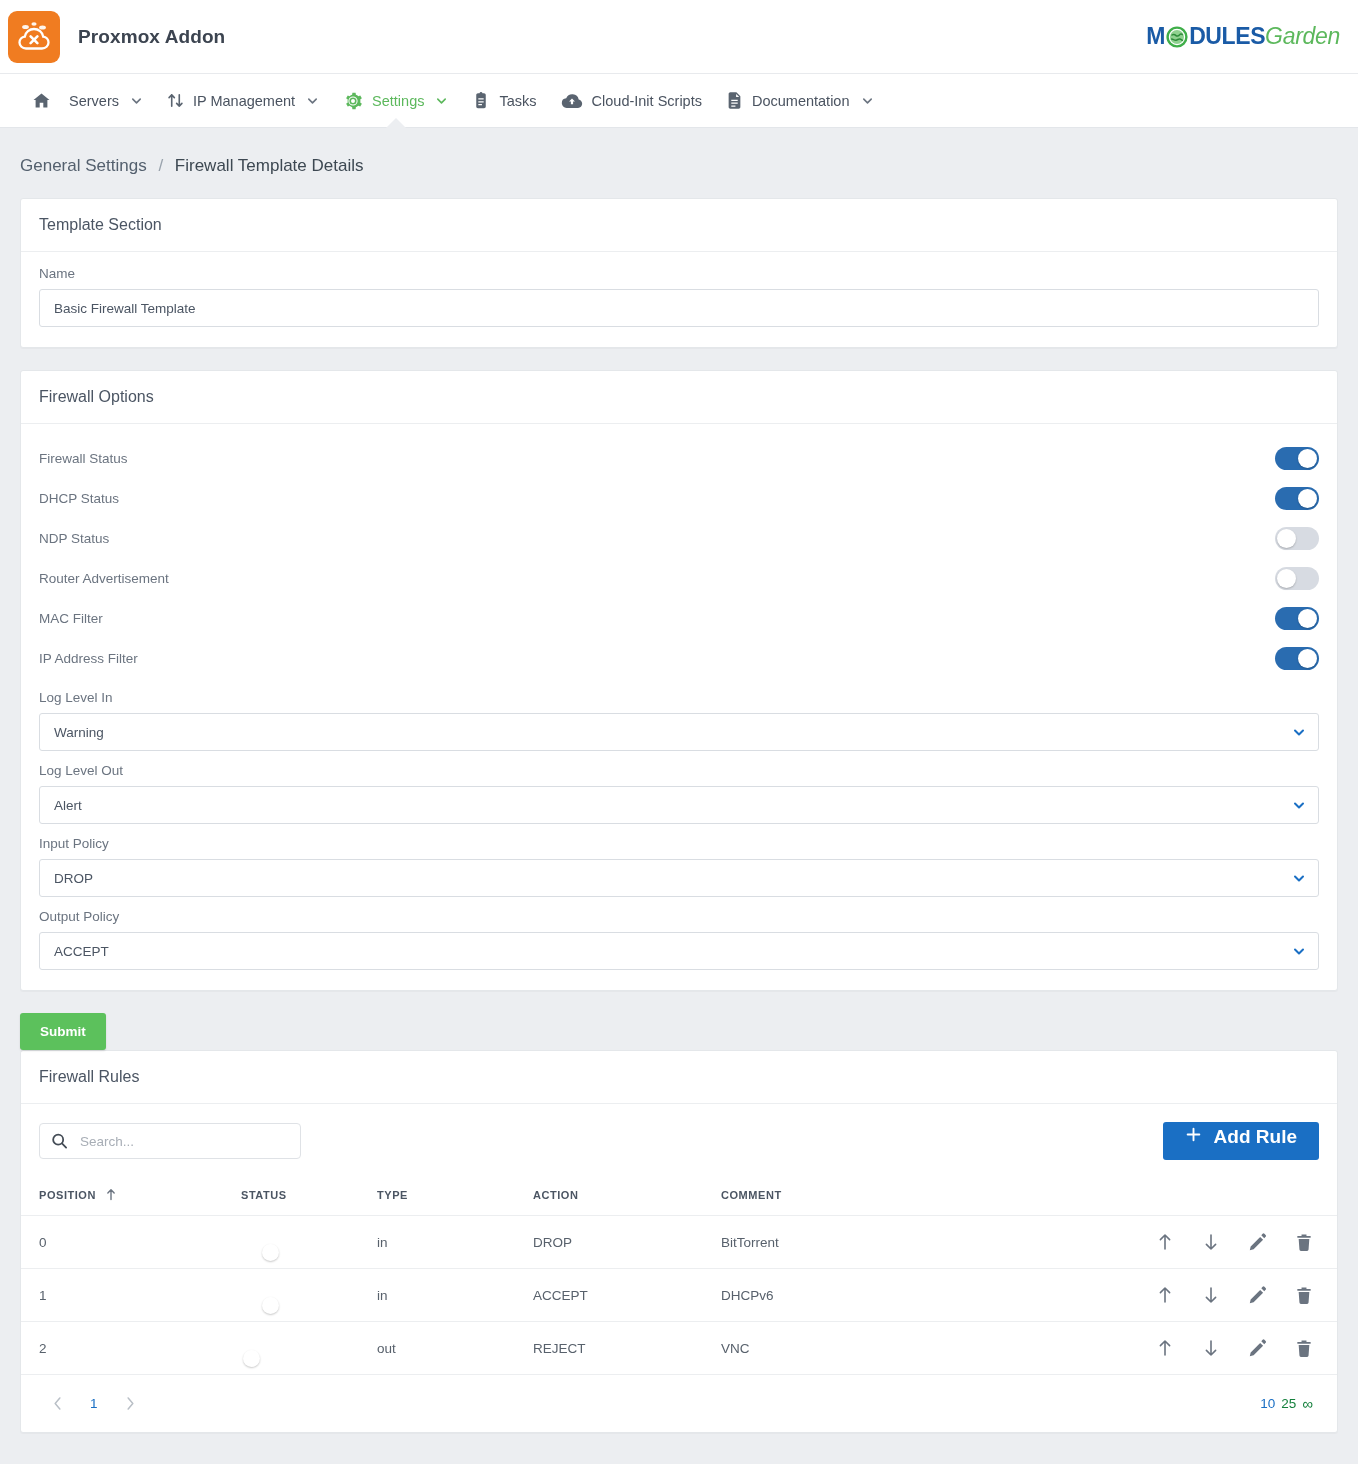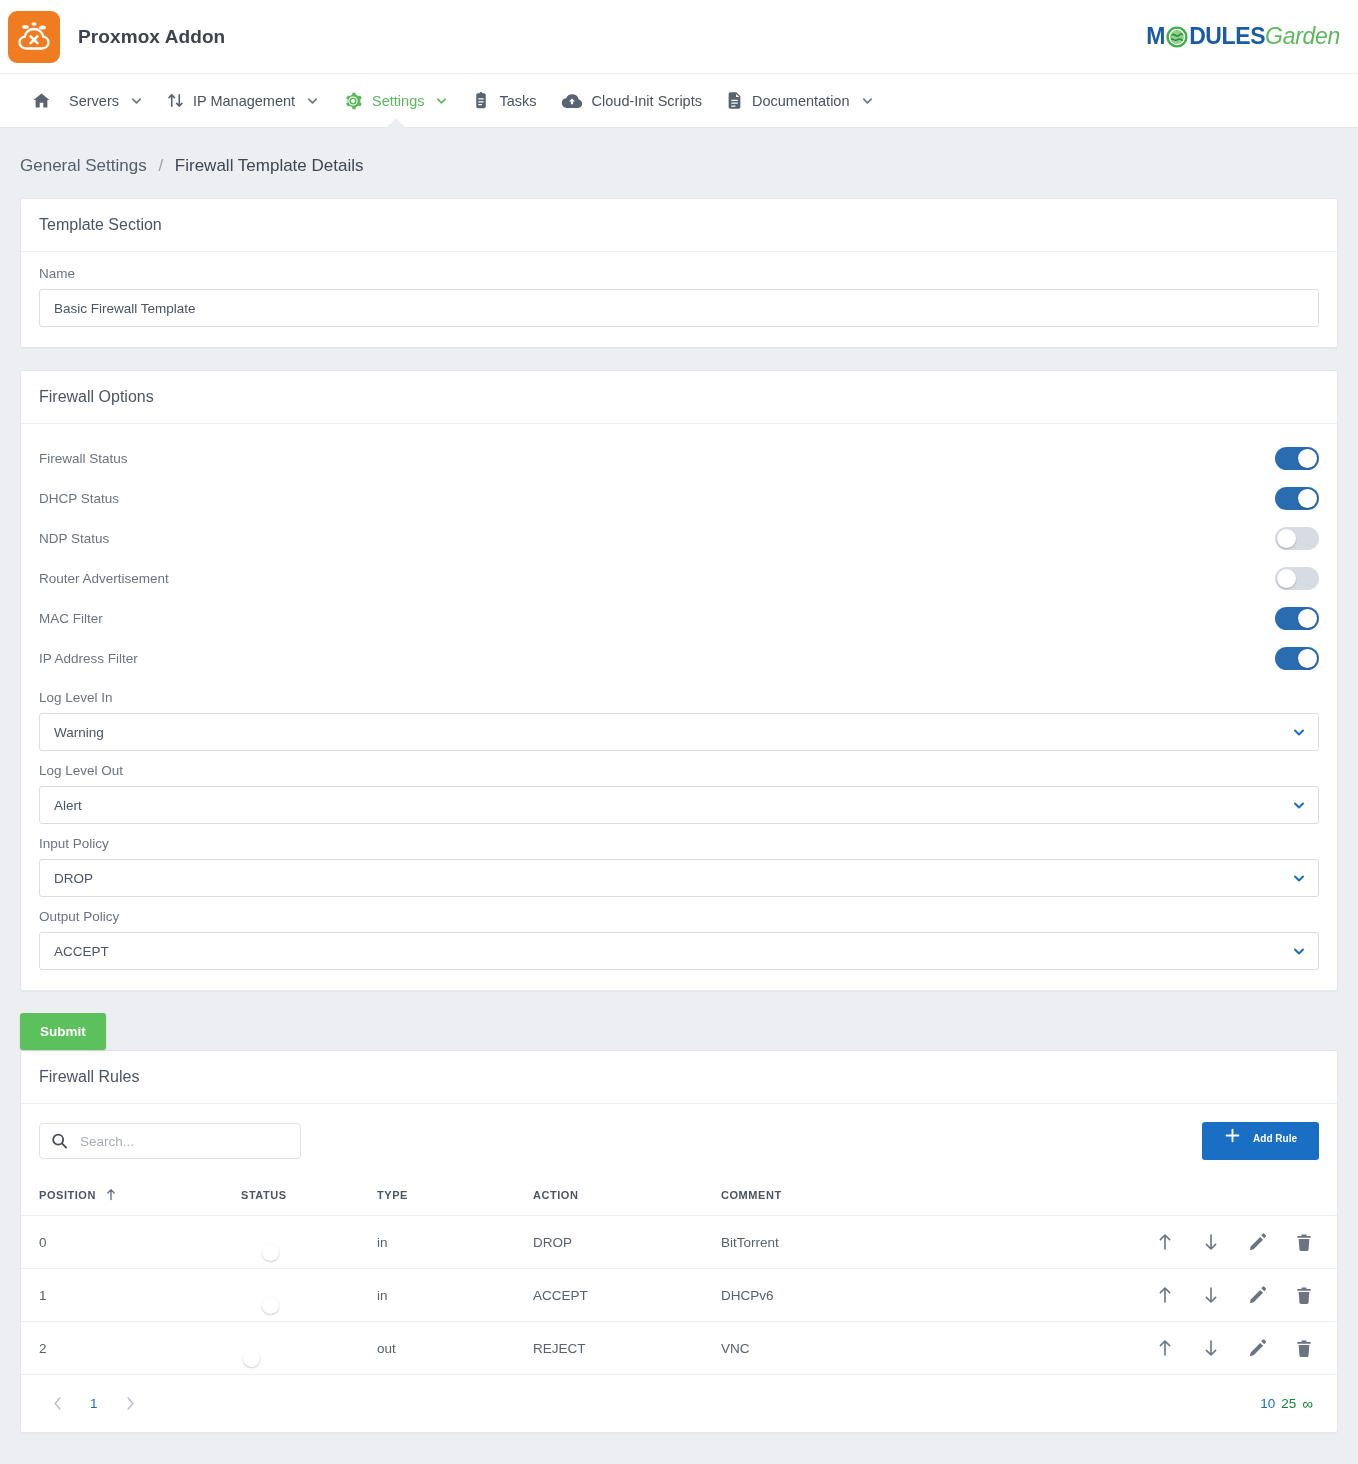--- a/index.html
+++ b/index.html
@@ -219,26 +219,26 @@
     outline: none;
   }
   .search-input::placeholder { color: #a8aeb6; }
   .add-rule-btn {
     margin-left: auto;
     background: #1a6fc4;
     color: #fff;
     border: none;
     border-radius: 3px;
     height: 38px;
-    padding: 16px 22px;
-    font-size: 10px;
+    padding: 4px 22px;
+    font-size: 19px;
     font-weight: 700;
     font-family: "Liberation Sans", sans-serif;
     display: flex;
-    align-items: flex-end;
+    align-items: flex-start;
     gap: 12px;
     cursor: pointer;
   }
 
   table.rules { width: 100%; border-collapse: collapse; }
   table.rules th {
     text-align: left;
     font-size: 11px;
     font-weight: 700;
     letter-spacing: .55px;

